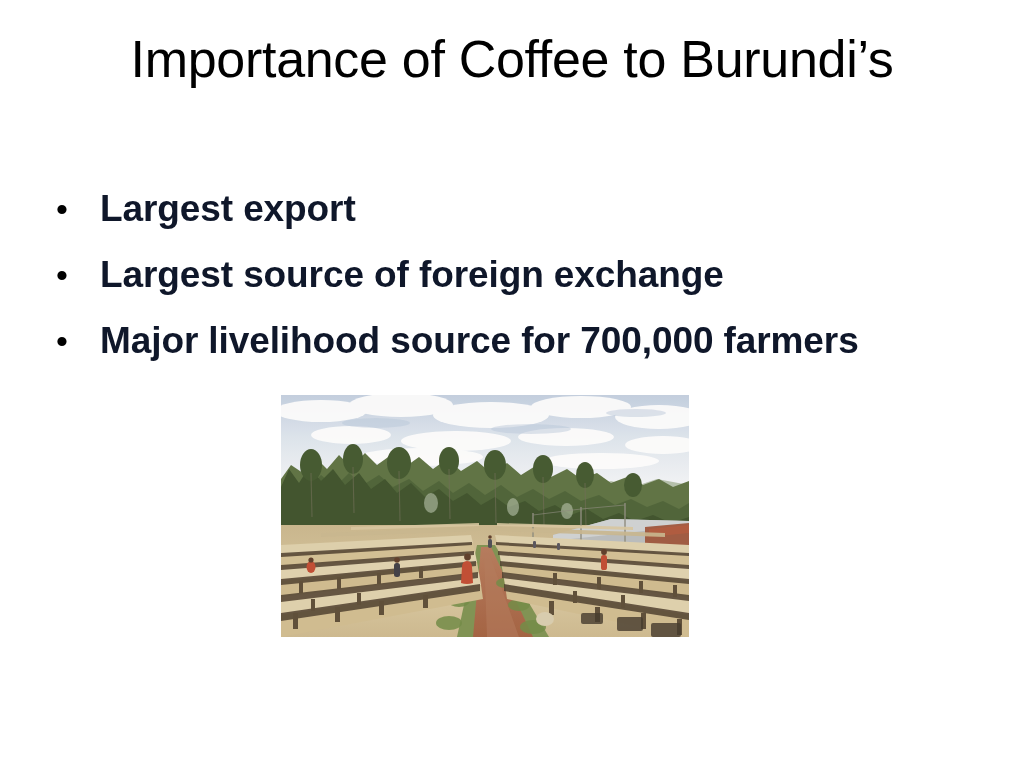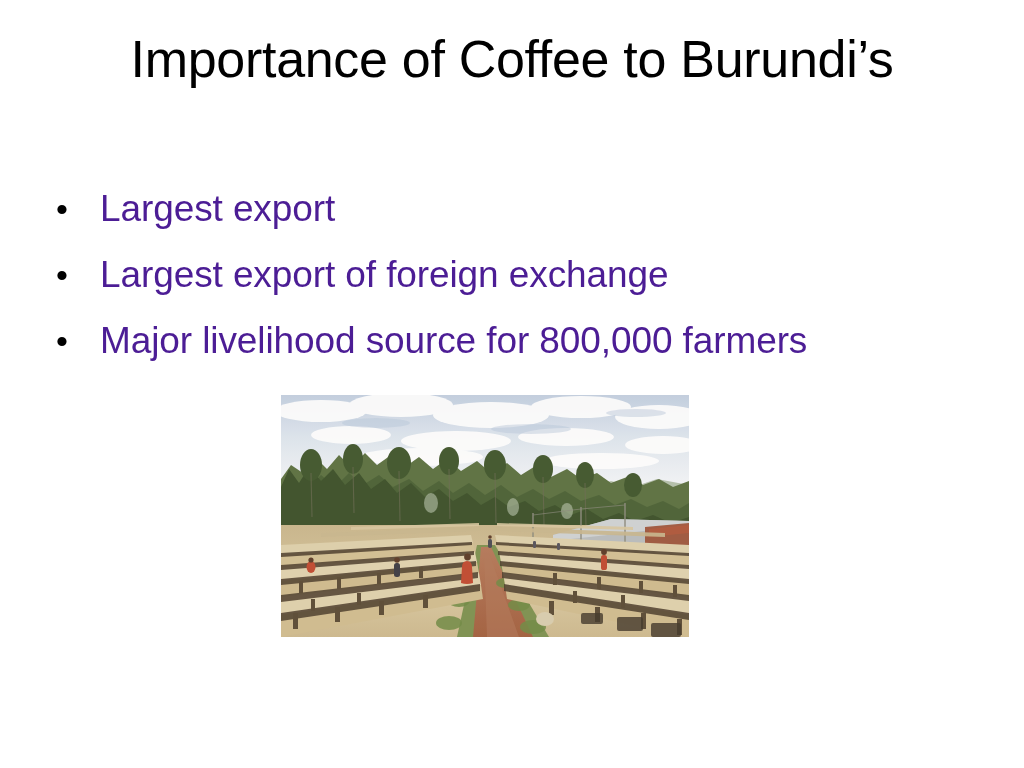--- a/index.html
+++ b/index.html
@@ -61,23 +61,23 @@
     width: 44px;
     font-size: 34px;
     line-height: 54px;
     text-align: left;
     color: #000000;
   }
   .bullet-text {
     flex: 1 1 auto;
     font-size: 37px;
     line-height: 54px;
-    font-weight: 400;
+    font-weight: 700;
     letter-spacing: -0.1px;
-    color: #4c1d95;
+    color: #0f172a;
     white-space: nowrap;
   }
 
   
   .photo {
     position: absolute;
     left: 281px;
     top: 395px;
     width: 408px;
     height: 242px;
@@ -95,25 +95,25 @@
     <div class="title-line">Importance of Coffee to Burundi’s</div>
   </div>
 
   <ul class="bullet-list">
     <li class="bullet-item">
       <span class="bullet-dot">•</span>
       <span class="bullet-text">Largest export</span>
     </li>
     <li class="bullet-item">
       <span class="bullet-dot">•</span>
-      <span class="bullet-text">Largest export of foreign exchange</span>
+      <span class="bullet-text">Largest source of foreign exchange</span>
     </li>
     <li class="bullet-item">
       <span class="bullet-dot">•</span>
-      <span class="bullet-text">Major livelihood source for 800,000 farmers</span>
+      <span class="bullet-text">Major livelihood source for 700,000 farmers</span>
     </li>
   </ul>
 
   <div class="photo">
     <svg viewBox="0 0 408 242" preserveAspectRatio="none">
       <defs>
         <linearGradient id="skyGrad" x1="0" y1="0" x2="0" y2="1">
           <stop offset="0%" stop-color="#c2cfe0"></stop>
           <stop offset="45%" stop-color="#dde5ee"></stop>
           <stop offset="100%" stop-color="#f4f6f8"></stop>

